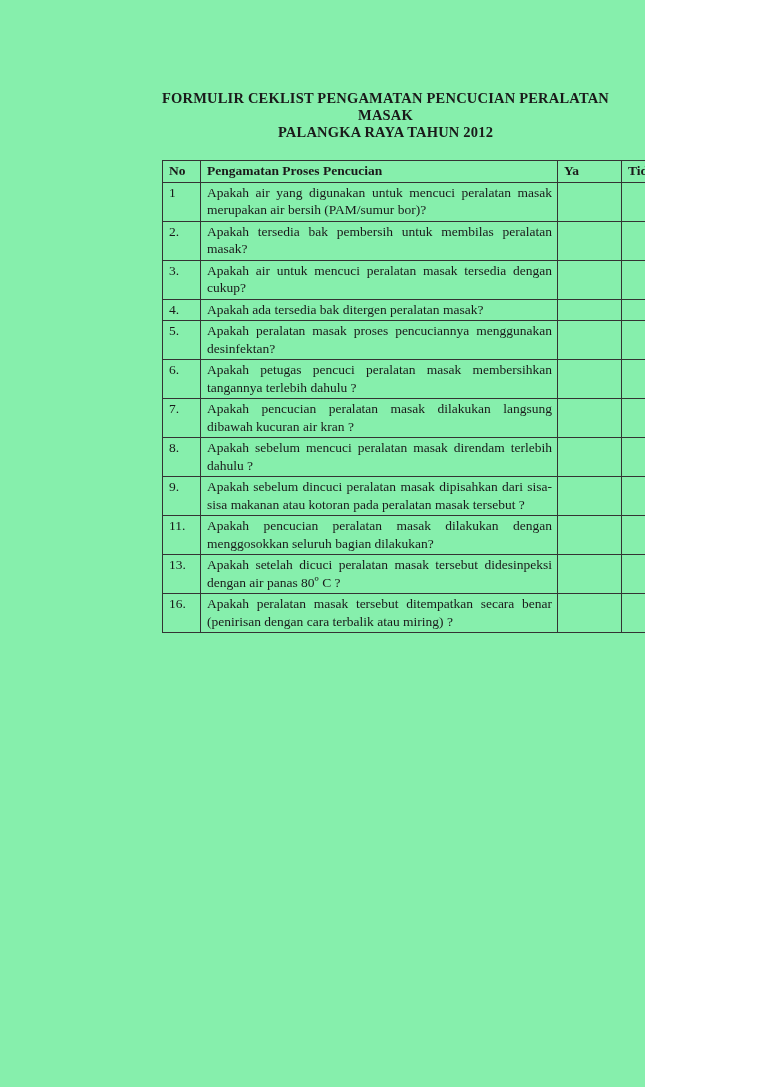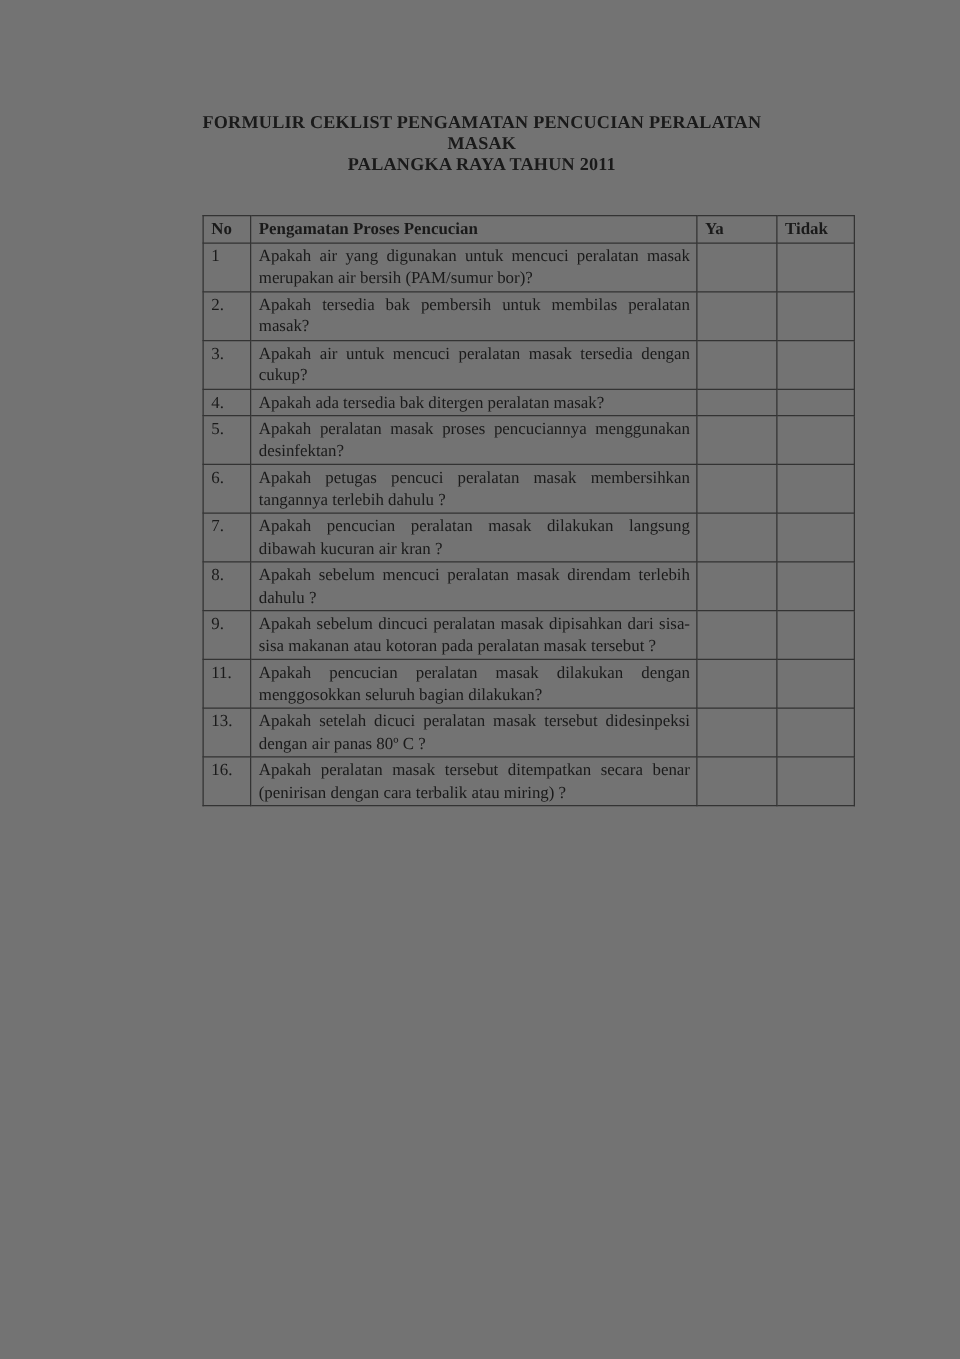--- a/index.html
+++ b/index.html
@@ -1,38 +1,38 @@
 <!DOCTYPE html>
 <html><head>
 <meta charset="utf-8">
 <style>
   html, body { margin: 0; padding: 0; background: #ffffff; }
   .page {
     position: relative;
-    width: 768px;
+    width: 645px;
     height: 1087px;
-    background: #737373;
+    background: #86efac;
     font-family: "Liberation Serif", serif;
     color: #1a1a1a;
     overflow: hidden;
   }
   .title-block {
     position: absolute;
     top: 90px;
     left: 141px;
     width: 489px;
     text-align: center;
     font-weight: bold;
     font-size: 14.5px;
     line-height: 17px;
     letter-spacing: 0.2px;
   }
   table.obs {
     position: absolute;
-    top: 172px;
+    top: 160px;
     left: 162px;
     width: 521px;
     border-collapse: collapse;
     table-layout: fixed;
   }
   table.obs col.c-no    { width: 38px; }
   table.obs col.c-q     { width: 357px; }
   table.obs col.c-ya    { width: 64px; }
   table.obs col.c-tidak { width: 62px; }
   table.obs th, table.obs td {
@@ -52,21 +52,21 @@
   td.num { text-align: left; }
   td.check { }
 </style>
 </head>
 <body>
 
 <div class="page">
 
   <div class="title-block">
     <div>FORMULIR CEKLIST PENGAMATAN PENCUCIAN PERALATAN MASAK</div>
-    <div>PALANGKA RAYA TAHUN 2011</div>
+    <div>PALANGKA RAYA TAHUN 2012</div>
   </div>
 
   <table class="obs">
     <colgroup>
       <col class="c-no">
         <col class="c-q">
         <col class="c-ya">
         <col class="c-tidak">
     </colgroup>
     <thead>

